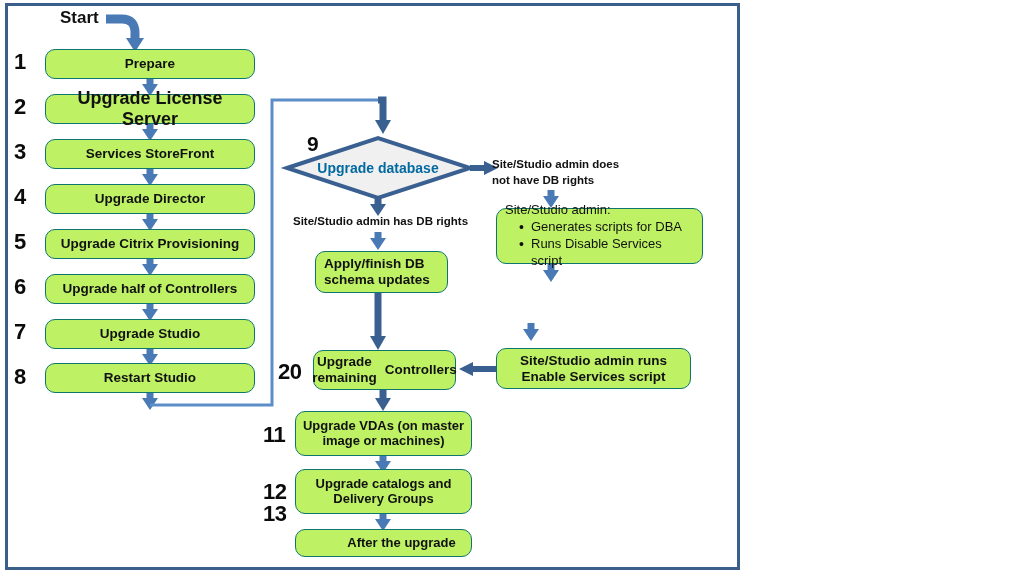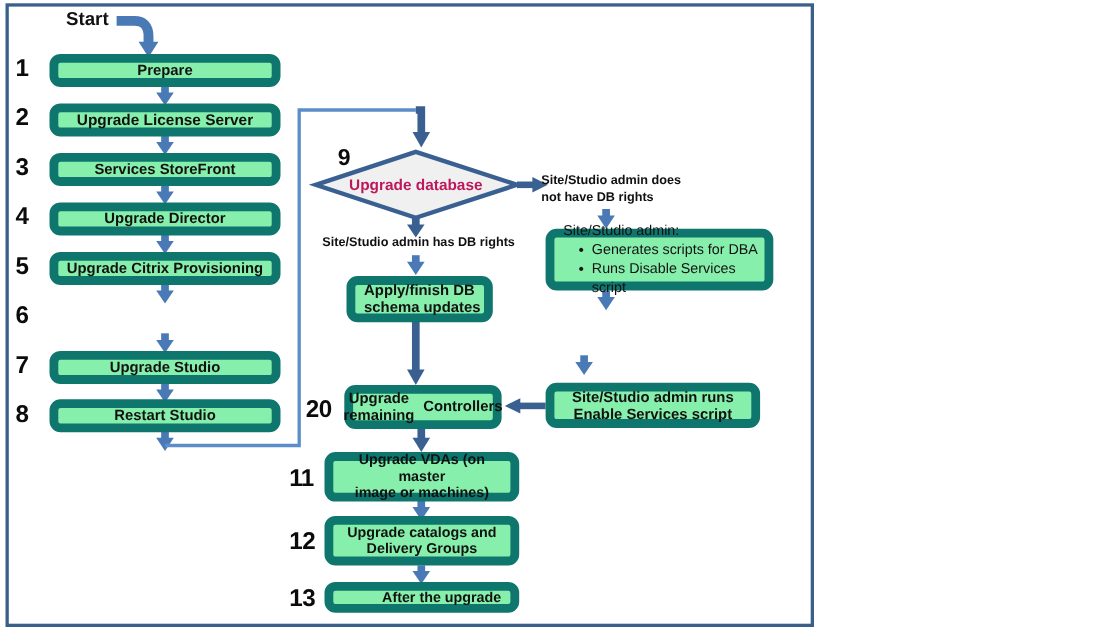--- a/index.html
+++ b/index.html
@@ -10,40 +10,40 @@
   }
   #frame{
     position:absolute;left:5px;top:3px;width:735px;height:567px;
     border:3px solid #3a5f8a;box-sizing:border-box;background:#fff;
   }
   #canvas{position:absolute;left:0;top:0;width:1017px;height:478px;}
   svg.layer{position:absolute;left:0;top:0;width:1017px;height:578px;overflow:visible;pointer-events:none;}
 
   .node{
     position:absolute;box-sizing:border-box;
-    background:#86efac;border:8px solid #0f766e;border-radius:10px;
+    background:#bef264;border:1px solid #0f766e;border-radius:10px;
     display:flex;align-items:center;justify-content:center;text-align:center;
     color:#111;font-weight:bold;line-height:1.15;
   }
   .node .lbl{display:block;padding:0 4px;}
   .step-num{
     position:absolute;font-weight:bold;color:#0b0b0b;
     font-size:22px;line-height:1;letter-spacing:-0.5px;
   }
   .dia-num{
     position:absolute;font-weight:bold;color:#0b0b0b;font-size:21px;line-height:1;
   }
   .edge-label{
     position:absolute;font-size:11.5px;font-weight:bold;color:#111;line-height:1.25;
   }
   .start-lbl{
     position:absolute;font-size:17px;font-weight:bold;color:#111;
   }
   .diamond-text{
-    position:absolute;font-size:14px;font-weight:bold;color:#be185d;
+    position:absolute;font-size:14px;font-weight:bold;color:#0369a1;
     text-align:center;width:180px;
   }
   .bullets{
     text-align:left;font-size:13px;font-weight:normal;line-height:1.3;
     padding:3px 6px 3px 8px;width:100%;box-sizing:border-box;
   }
   .bullets .hd{display:block;}
   .bullets ul{margin:0;padding:0 0 0 14px;list-style:none;}
   .bullets li{position:relative;padding-left:12px;}
   .bullets li:before{content:"\2022";position:absolute;left:0;top:-1px;font-size:14px;}
@@ -159,40 +159,43 @@
   </svg>
 
   <div class="start-lbl" style="left:60px;top:8px;">Start</div>
 
   <div class="step-num" style="left:14px;top:51px;">1</div>
   <div class="node" style="left:45px;top:49px;width:210px;height:30px;font-size:13.5px;">
     <span class="lbl">Prepare</span>
   </div>
 
   <div class="step-num" style="left:14px;top:96px;">2</div>
-  <div class="node" style="left:45px;top:94px;width:210px;height:30px;font-size:14px;">
+  <div class="node" style="left:45px;top:94px;width:210px;height:30px;font-size:18px;">
     <span class="lbl">Upgrade License Server</span>
   </div>
 
   <div class="step-num" style="left:14px;top:141px;">3</div>
   <div class="node" style="left:45px;top:139px;width:210px;height:30px;font-size:13.5px;">
     <span class="lbl">Services StoreFront</span>
   </div>
 
   <div class="step-num" style="left:14px;top:186px;">4</div>
   <div class="node" style="left:45px;top:184px;width:210px;height:30px;font-size:13.5px;">
     <span class="lbl">Upgrade Director</span>
   </div>
 
   <div class="step-num" style="left:14px;top:231px;">5</div>
   <div class="node" style="left:45px;top:229px;width:210px;height:30px;font-size:13.5px;">
     <span class="lbl">Upgrade Citrix Provisioning</span>
   </div>
 
   <div class="step-num" style="left:14px;top:276px;">6</div>
+  <div class="node" style="left:45px;top:274px;width:210px;height:30px;font-size:13.5px;">
+    <span class="lbl">Upgrade half of Controllers</span>
+  </div>
 
   <div class="step-num" style="left:14px;top:321px;">7</div>
   <div class="node" style="left:45px;top:319px;width:210px;height:30px;font-size:13.5px;">
     <span class="lbl">Upgrade Studio</span>
   </div>
 
   <div class="step-num" style="left:14px;top:366px;">8</div>
   <div class="node" style="left:45px;top:363px;width:210px;height:30px;font-size:13.5px;">
     <span class="lbl">Restart Studio</span>
   </div>
@@ -224,21 +227,21 @@
     <span class="lbl">Upgrade VDAs (on master</span>
     <span class="lbl">image or machines)</span>
   </div>
 
   <div class="step-num" style="left:263px;top:481px;">12</div>
   <div class="node" style="left:295px;top:469px;width:177px;height:45px;font-size:13px;flex-direction:column;">
     <span class="lbl">Upgrade catalogs and</span>
     <span class="lbl">Delivery Groups</span>
   </div>
 
-  <div class="step-num" style="left:263px;top:533px;">13</div>
+  <div class="step-num" style="left:263px;top:503px;">13</div>
   <div class="node" style="left:295px;top:529px;width:177px;height:28px;font-size:13px;padding-left:36px;">
     <span class="lbl">After the upgrade</span>
   </div>
 
   <div class="node" style="left:496px;top:208px;width:207px;height:56px;">
     <div class="bullets">
       <span class="hd">Site/Studio admin:</span>
       <ul>
         <li>Generates scripts for DBA</li>
         <li>Runs Disable Services script</li>

